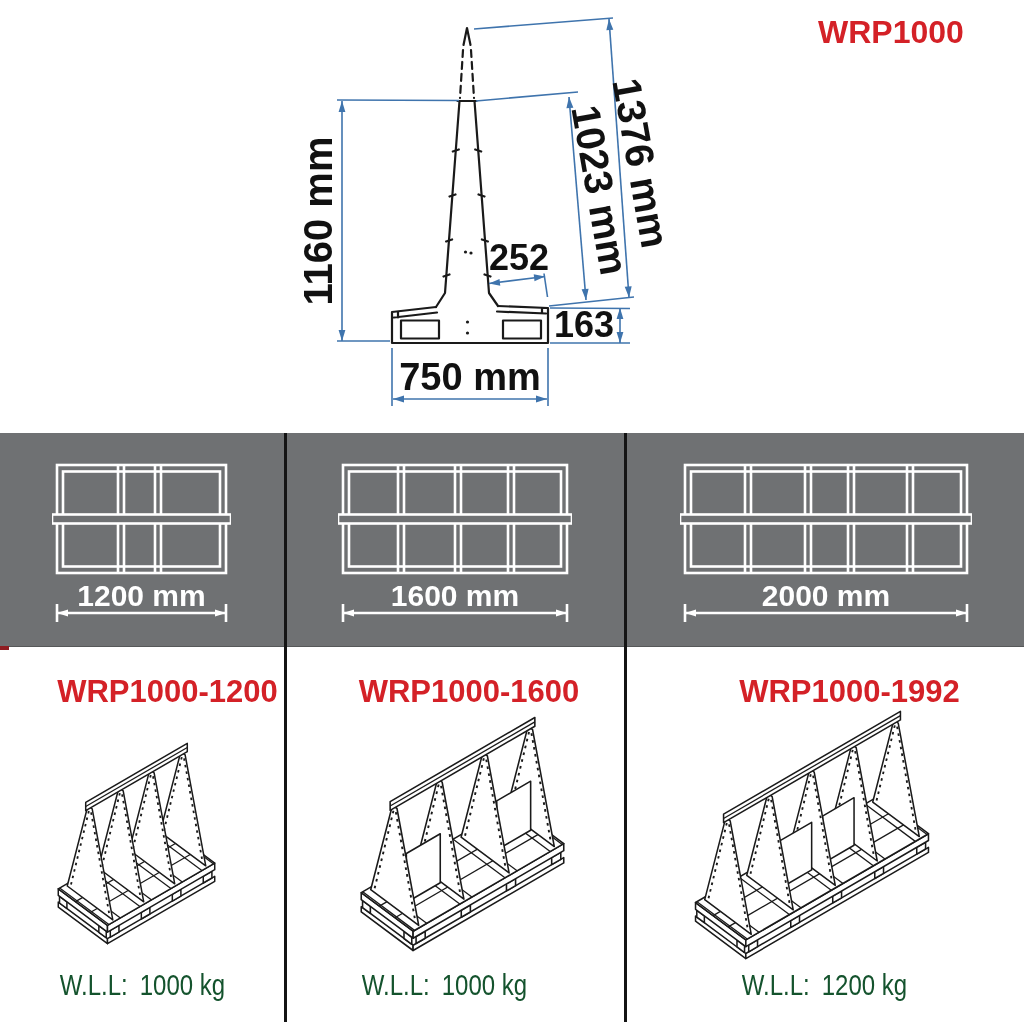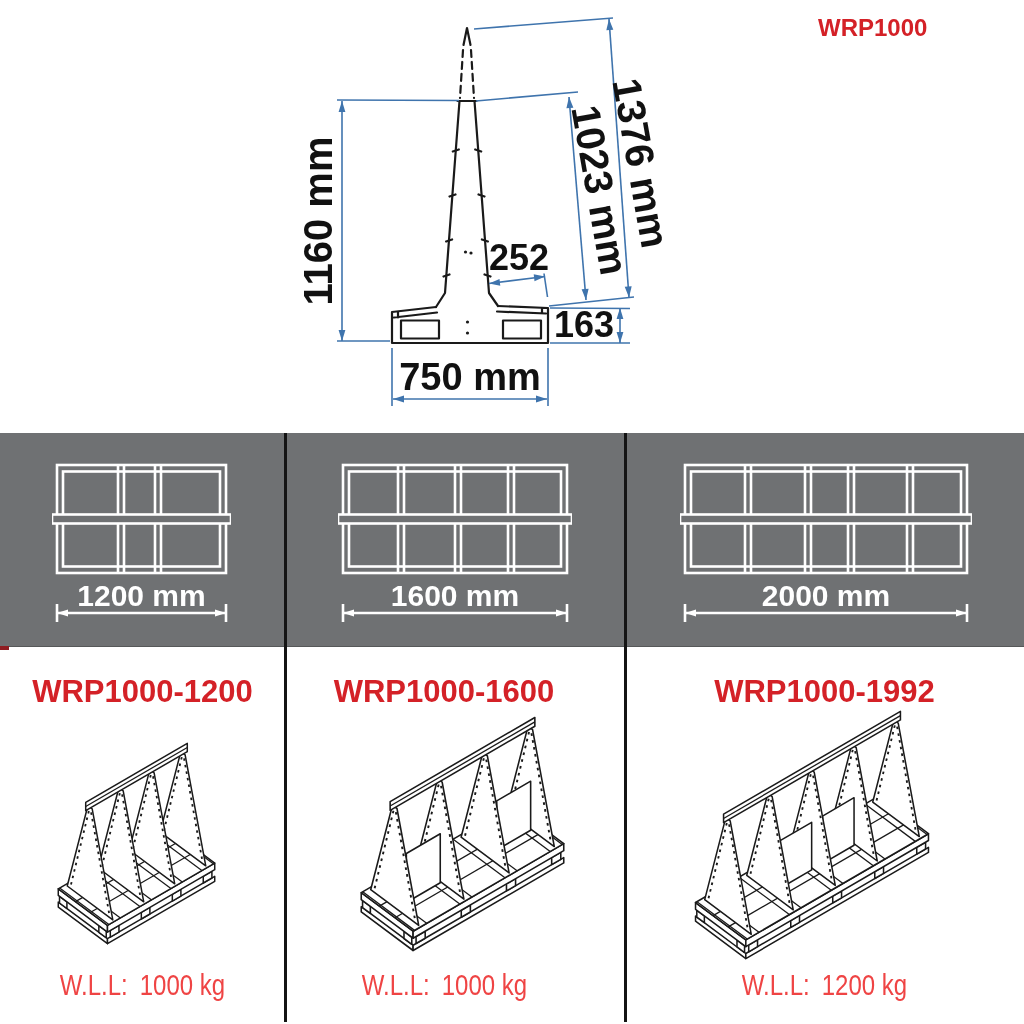--- a/index.html
+++ b/index.html
@@ -16,33 +16,33 @@
   .abs{position:absolute;}
   
   #side-view{left:0;top:0;width:1024px;height:433px;}
   #side-view .draw{stroke:var(--line-black);stroke-width:2.2;fill:none;stroke-linejoin:round;stroke-linecap:round;}
   #side-view .draw .dashed{stroke-dasharray:7,5;}
   #side-view .draw circle{fill:var(--line-black);stroke:none;}
   #side-view .dim path{stroke:var(--dimension-blue);stroke-width:1.6;fill:none;}
   #side-view .dimarrow polygon{fill:var(--dimension-blue);stroke:none;}
   #side-view text{fill:#111;font-weight:bold;font-family:"Liberation Sans",sans-serif;}
   
-  .main-title{left:818px;top:14px;font-size:24px;font-weight:bold;color:var(--accent-red);white-space:nowrap;}
+  .main-title{left:818px;top:14px;font-size:32px;font-weight:bold;color:var(--accent-red);white-space:nowrap;}
   
   .band{left:0;top:433px;width:1024px;height:213px;background:var(--band-gray);border-bottom:1px solid #565859;}
   .red-dash{left:0;top:646px;width:9px;height:4px;background:#8f1d22;}
   .vdivider{top:433px;width:3px;height:589px;background:#141414;}
   .topview rect,.topview line{stroke:#fff;stroke-width:2.6;fill:none;}
   .topview .bandrect{fill:var(--band-gray);}
   .topview .wa{fill:#fff;stroke:none;}
   .topview text{fill:#fff;font-weight:bold;font-size:30px;font-family:"Liberation Sans",sans-serif;}
   
-  .ptitle{top:674px;font-size:31px;font-weight:bold;color:var(--accent-red);text-align:center;white-space:nowrap;}
+  .ptitle{top:674px;font-size:31px;font-weight:bold;color:var(--accent-red);text-align:center;white-space:nowrap;padding-left:25px;}
   .col1{left:0;width:285px;} .col2{left:274px;width:340px;} .col3{left:625px;width:399px;}
-  .wll{top:968px;display:flex;justify-content:center;font-size:30px;color:#ef4444;}
+  .wll{top:968px;display:flex;justify-content:center;font-size:30px;color:#14532d;}
   .wll .squeeze{display:flex;gap:15px;transform:scaleX(.8);transform-origin:center;white-space:nowrap;}
   
   .rack polygon{fill:#fff;stroke:var(--line-black);stroke-width:1.8;stroke-linejoin:round;}
   .rack polyline{fill:none;stroke:var(--line-black);stroke-width:1.5;}
   .rack .dash{stroke-dasharray:3,5;stroke-width:2.2;}
 </style>
 </head>
 <body>
 
 <svg id="side-view" class="abs" viewBox="0 0 1024 433">

